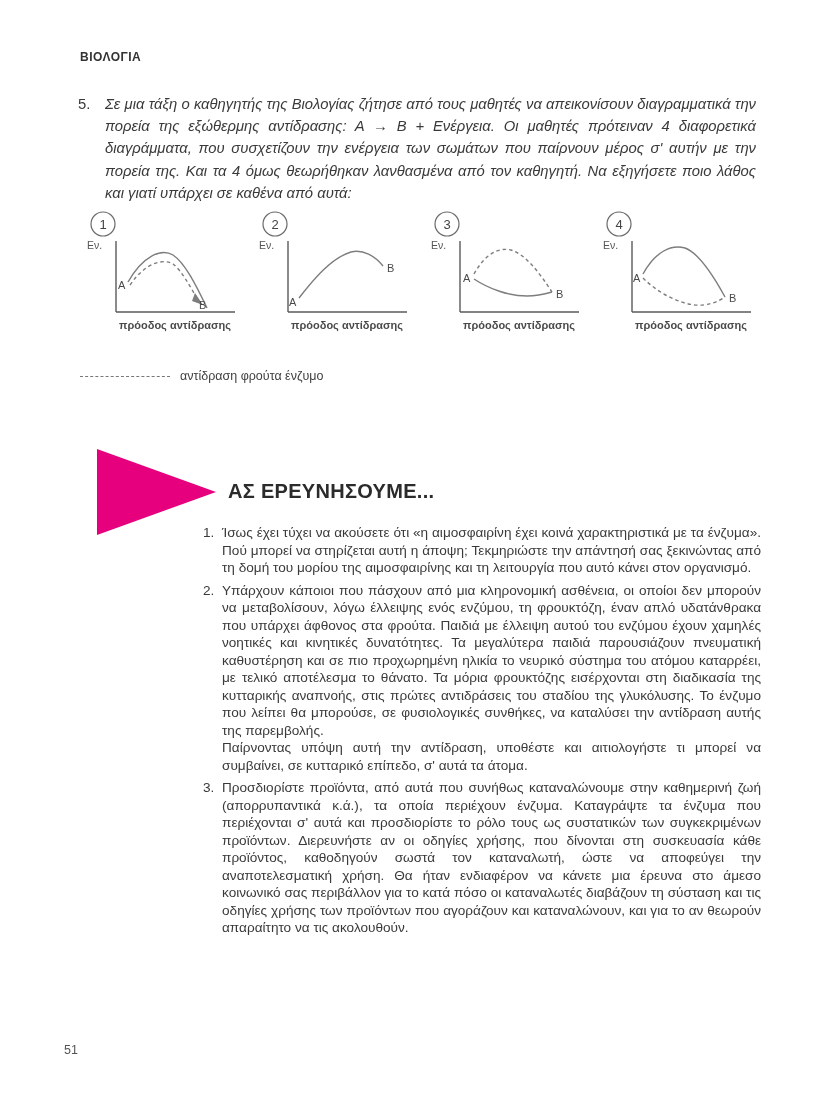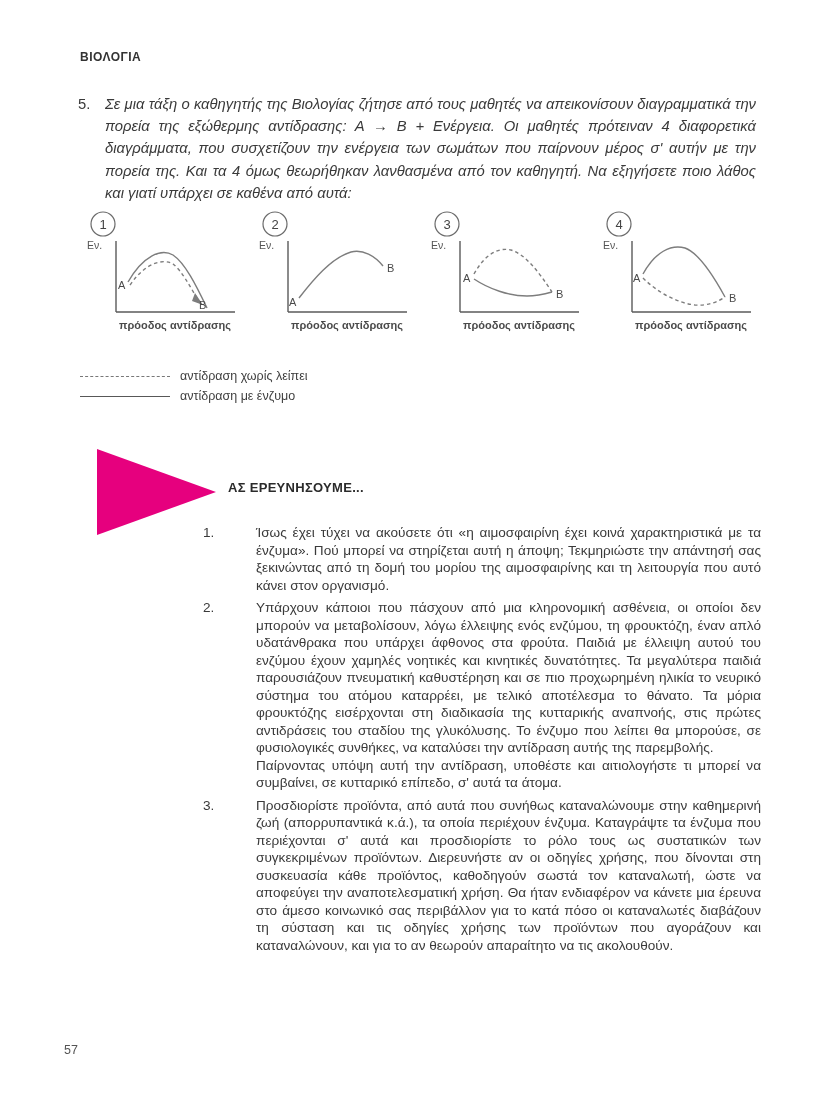--- a/index.html
+++ b/index.html
@@ -32,27 +32,27 @@
   .legend-row{display:flex;align-items:center;height:20px;}
   .swatch{width:90px;margin-right:10px;height:0;}
   .swatch.dashed{border-top:1.6px dashed #787878;}
   .swatch.solid{border-top:1.8px solid #585858;}
   
   .explore-triangle{
     left:97px;top:449px;width:0;height:0;
     border-top:43px solid transparent;border-bottom:43px solid transparent;
     border-left:119px solid #e6007e;
   }
-  .explore-heading{left:228px;top:480px;font-size:13px;font-weight:bold;color:#2b2b2b;letter-spacing:0.3px;}
+  .explore-heading{left:228px;top:480px;font-size:20px;font-weight:bold;color:#2b2b2b;letter-spacing:0.3px;}
   
   .tasks{left:203px;top:524px;width:558px;font-size:13.6px;line-height:17.5px;}
   .task{display:flex;margin-bottom:5px;}
   .task:last-child{margin-bottom:0;}
   .t-num{flex:0 0 19px;}
-  .t-body{flex:1;text-align:justify;margin-left:34px;}
+  .t-body{flex:1;text-align:justify;}
   .t-body p{margin:0;}
   
   .page-number{left:64px;top:1043px;font-size:12.5px;color:#555;}
 </style>
 </head>
 <body>
 
 <div class="abs doc-header">ΒΙΟΛΟΓΙΑ</div>
 
 <div class="abs question">
@@ -112,25 +112,21 @@
     <text class="pt" x="34" y="74">A</text>
     <text class="pt" x="130" y="94">B</text>
     <text class="xlbl" x="92" y="121" text-anchor="middle">πρόοδος αντίδρασης</text>
   </svg>
 
 </div>
 
 <div class="abs legend">
   <div class="legend-row">
     <span class="swatch dashed"></span>
-    <span>αντίδραση χωρίς λείπει</span>
-  </div>
-  <div class="legend-row">
-    <span class="swatch solid"></span>
-    <span>αντίδραση με ένζυμο</span>
+    <span>αντίδραση φρούτα ένζυμο</span>
   </div>
 </div>
 
 <div class="abs explore-triangle"></div>
 <div class="abs explore-heading">ΑΣ ΕΡΕΥΝΗΣΟΥΜΕ...</div>
 
 <div class="abs tasks">
 
   <div class="task">
     <span class="t-num">1.</span>
@@ -149,13 +145,13 @@
 
   <div class="task">
     <span class="t-num">3.</span>
     <div class="t-body">
       <p>Προσδιορίστε προϊόντα, από αυτά που συνήθως καταναλώνουμε στην καθημερινή ζωή (απορρυπαντικά κ.ά.), τα οποία περιέχουν ένζυμα. Καταγράψτε τα ένζυμα που περιέχονται σ' αυτά και προσδιορίστε το ρόλο τους ως συστατικών των συγκεκριμένων προϊόντων. Διερευνήστε αν οι οδηγίες χρήσης, που δίνονται στη συσκευασία κάθε προϊόντος, καθοδηγούν σωστά τον καταναλωτή, ώστε να αποφεύγει την αναποτελεσματική χρήση. Θα ήταν ενδιαφέρον να κάνετε μια έρευνα στο άμεσο κοινωνικό σας περιβάλλον για το κατά πόσο οι καταναλωτές διαβάζουν τη σύσταση και τις οδηγίες χρήσης των προϊόντων που αγοράζουν και καταναλώνουν, και για το αν θεωρούν απαραίτητο να τις ακολουθούν.</p>
     </div>
   </div>
 
 </div>
 
-<div class="abs page-number">57</div>
+<div class="abs page-number">51</div>
 
 </body></html>

